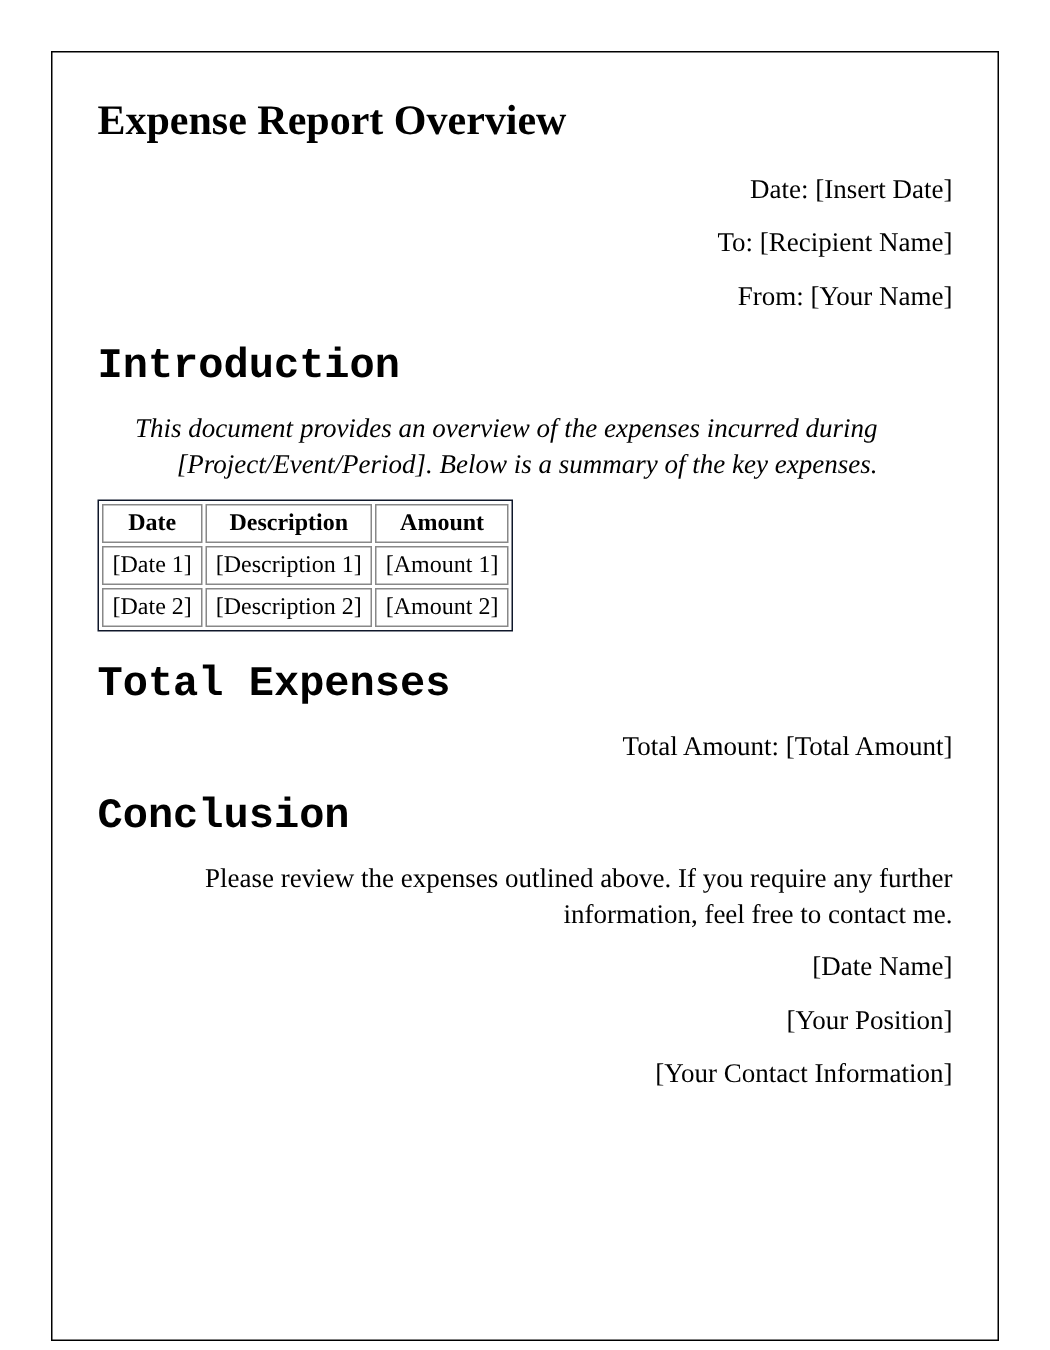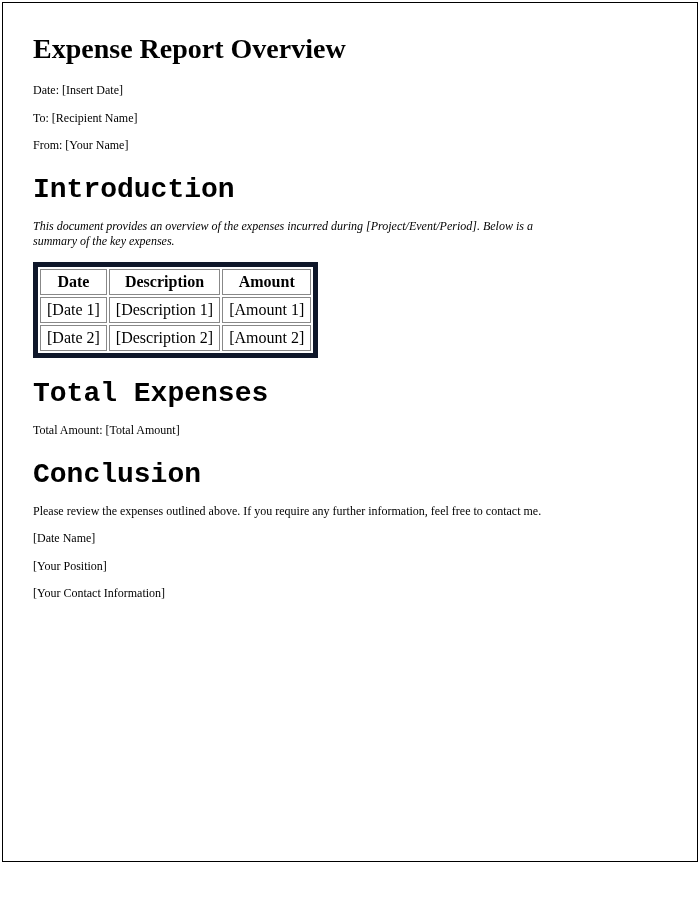--- a/index.html
+++ b/index.html
@@ -5,46 +5,47 @@
     body {
       margin: 0;
       padding: 0;
       font-family: "Times New Roman", Times, serif;
       background: #fff;
       width: 700px;
       height: 900px;
       box-sizing: border-box;
     }
     .page {
-      margin: 2px;
+      margin: 34px;
       border: 1px solid #000;
       padding: 20px 30px 30px 30px;
       height: 860px;
       box-sizing: border-box;
     }
     h1 {
       font-size: 28px;
       font-weight: bold;
       margin: 10px 0 18px 0;
     }
     h2 {
       font-size: 28px;
       font-weight: bold;
       margin: 20px 0 14px 0;
       font-family: Liberation Mono, monospace;
     }
     p {
-      font-size: 12px;
+      font-size: 18px;
       margin: 12px 0;
       line-height: 1.3;
+      text-align: right;
     }
     table {
       border-collapse: separate;
       border-spacing: 2px;
-      border: 5px solid #0f172a;
+      border: 1px solid #0f172a;
       margin: 6px 0;
     }
     th, td {
       border: 1px solid #888;
       padding: 3px 6px;
       font-size: 16px;
       text-align: center;
     }
     th {
       font-weight: bold;

